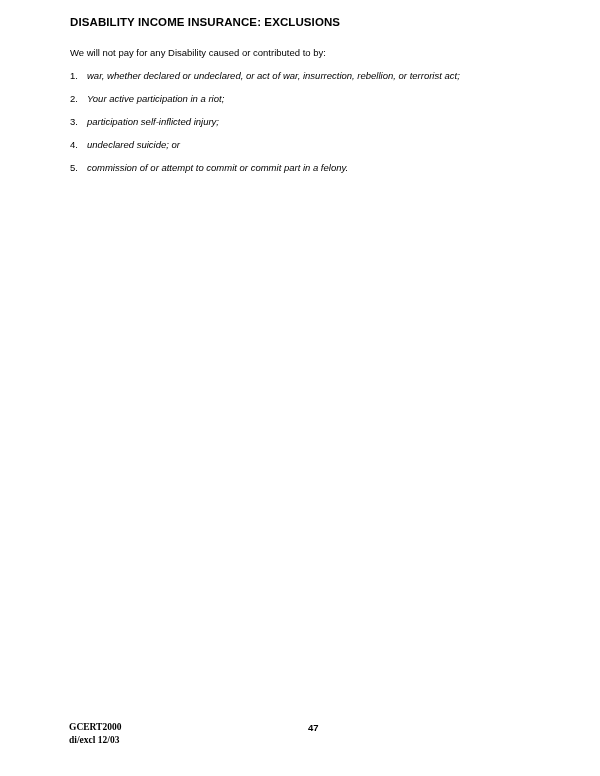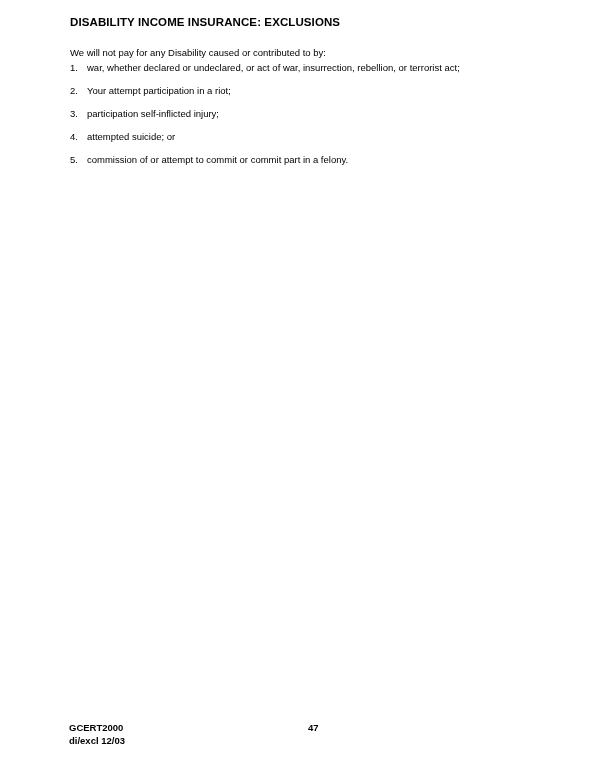--- a/index.html
+++ b/index.html
@@ -29,21 +29,21 @@
     font-size: 11.5px;
     font-weight: bold;
     line-height: 12px;
     letter-spacing: 0.1px;
     margin-bottom: 19px;
   }
 
   .intro {
     font-size: 9.5px;
     line-height: 11px;
-    margin-bottom: 4px;
+    margin-bottom: 12px;
   }
 
   .exclusions-list {
     list-style: none;
   }
 
   .list-row {
     display: flex;
     align-items: flex-start;
     font-size: 9.5px;
@@ -51,36 +51,38 @@
     margin-bottom: 12px;
   }
 
   .list-num {
     flex: 0 0 17px;
     width: 17px;
   }
 
   .list-txt {
     flex: 1 1 auto;
+    font-style: italic;
   }
 
   .footer {
     position: absolute;
     left: 69px;
     top: 721px;
     right: 52px;
     font-size: 9.5px;
     font-weight: bold;
     line-height: 13px;
   }
 
   .footer-left {
     position: absolute;
     left: 0;
     top: 0;
+    font-family: Liberation Serif, serif;
   }
 
   .page-number {
     position: absolute;
     left: 239px; 
     top: 0;
   }
 </style>
 </head>
 <body>
@@ -92,29 +94,29 @@
 
     <p class="intro">We will not pay for any Disability caused or contributed to by:</p>
 
     <ol class="exclusions-list">
       <li class="list-row">
         <span class="list-num">1.</span>
         <span class="list-txt">war, whether declared or undeclared, or act of war, insurrection, rebellion, or terrorist act;</span>
       </li>
       <li class="list-row">
         <span class="list-num">2.</span>
-        <span class="list-txt">Your attempt participation in a riot;</span>
+        <span class="list-txt">Your active participation in a riot;</span>
       </li>
       <li class="list-row">
         <span class="list-num">3.</span>
         <span class="list-txt">participation self-inflicted injury;</span>
       </li>
       <li class="list-row">
         <span class="list-num">4.</span>
-        <span class="list-txt">attempted suicide; or</span>
+        <span class="list-txt">undeclared suicide; or</span>
       </li>
       <li class="list-row">
         <span class="list-num">5.</span>
         <span class="list-txt">commission of or attempt to commit or commit part in a felony.</span>
       </li>
     </ol>
 
   </div>
 
   <div class="footer">

